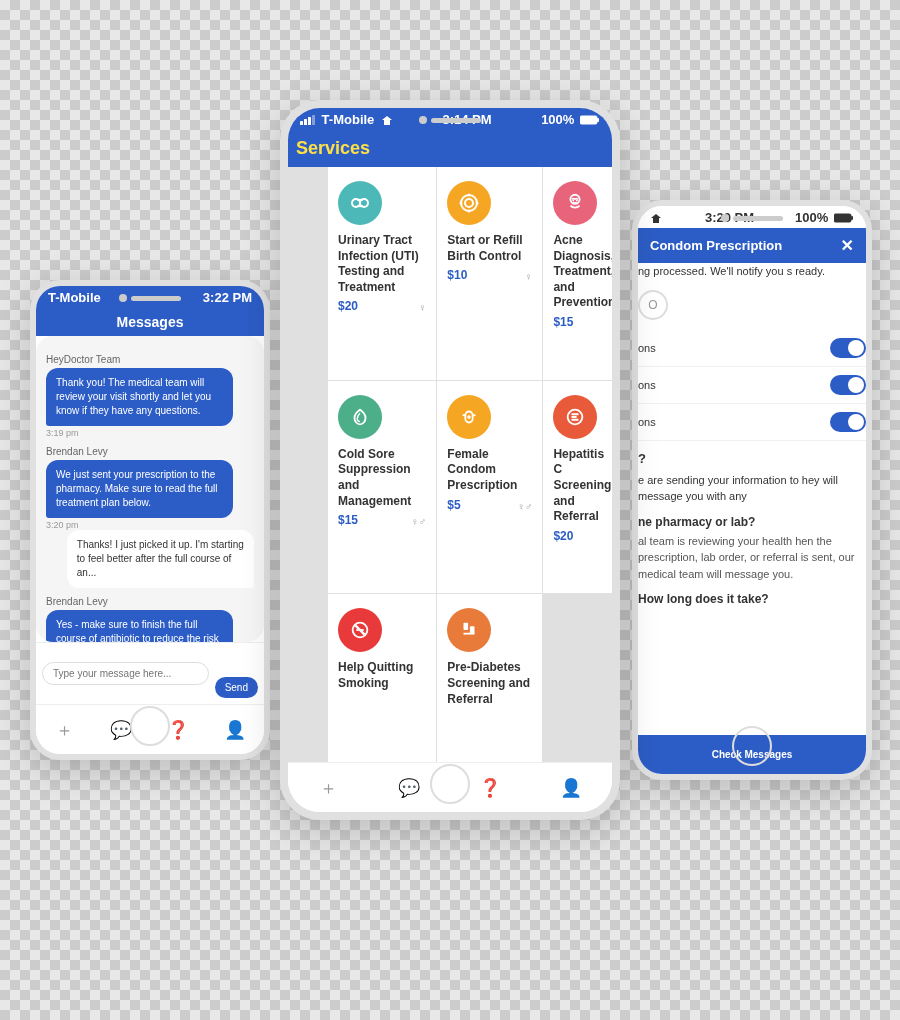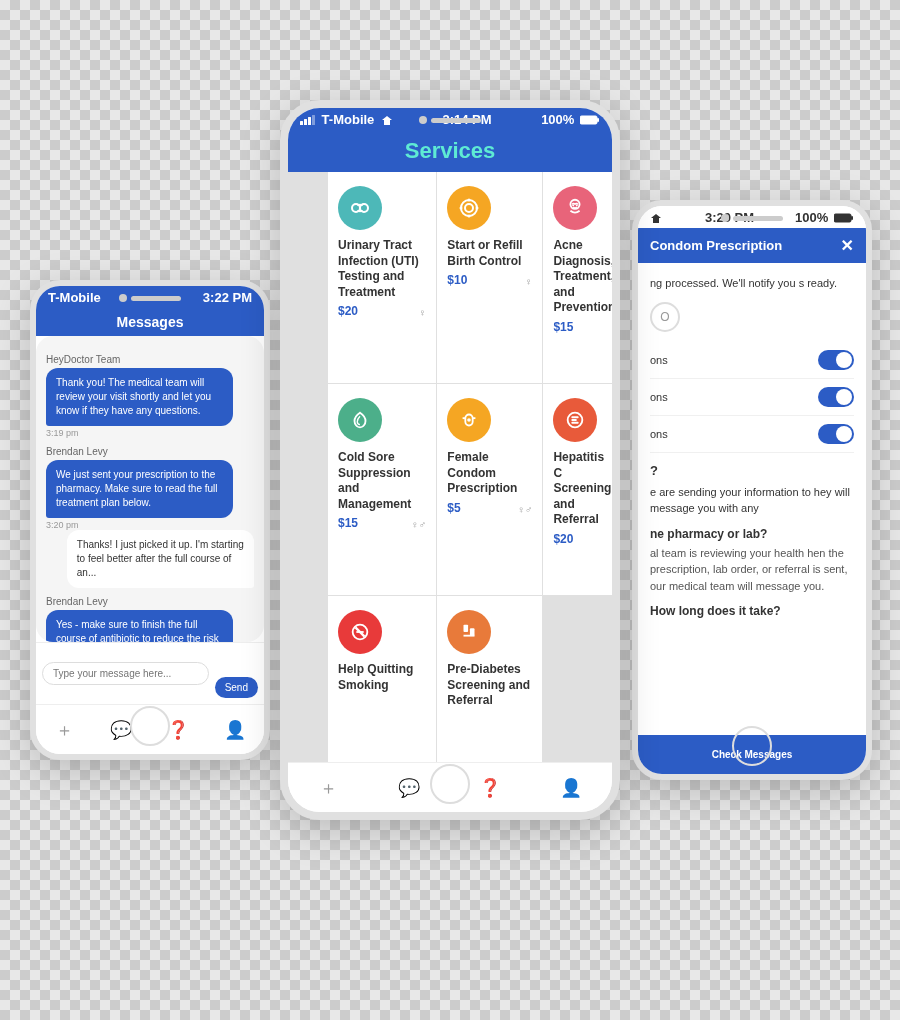--- a/index.html
+++ b/index.html
@@ -113,24 +113,24 @@
     }
 
     .status-bar-white {
       background: white;
       color: #333;
     }
 
     
     .app-header {
       background: #2c5cc5;
-      color: #5eead4;
-      text-align: center;
+      color: #fde047;
+      text-align: left;
       padding: 8px;
-      font-size: 22px;
+      font-size: 18px;
       font-weight: 600;
     }
 
     
     .services-grid {
       display: grid;
       grid-template-columns: 1fr 1fr 1fr;
       gap: 1px;
       background: #e0e0e0;
       flex: 1;
@@ -315,21 +315,20 @@
     }
 
     .close-btn {
       color: white;
       cursor: pointer;
       font-size: 16px;
     }
 
     .right-content {
       flex: 1;
-      padding: 12px;
       background: white;
       overflow-y: auto;
     }
 
     .info-text {
       font-size: 11px;
       color: #333;
       line-height: 1.5;
       margin-bottom: 10px;
     }

